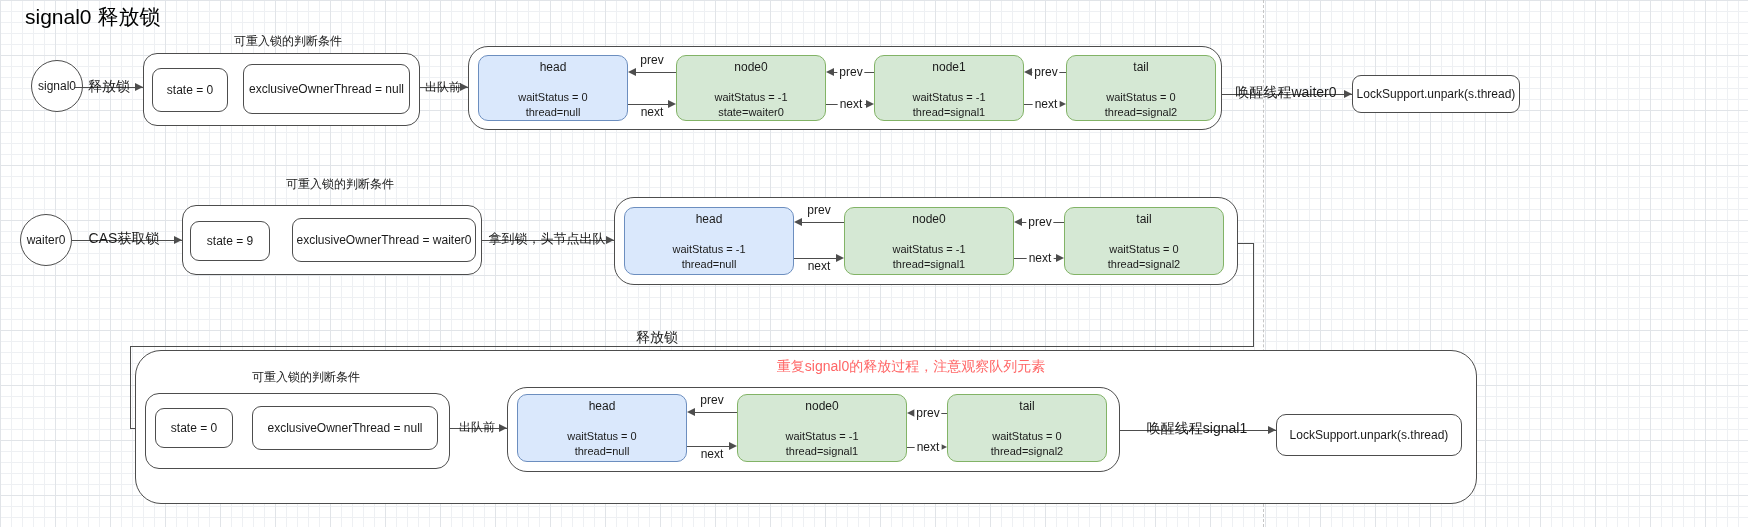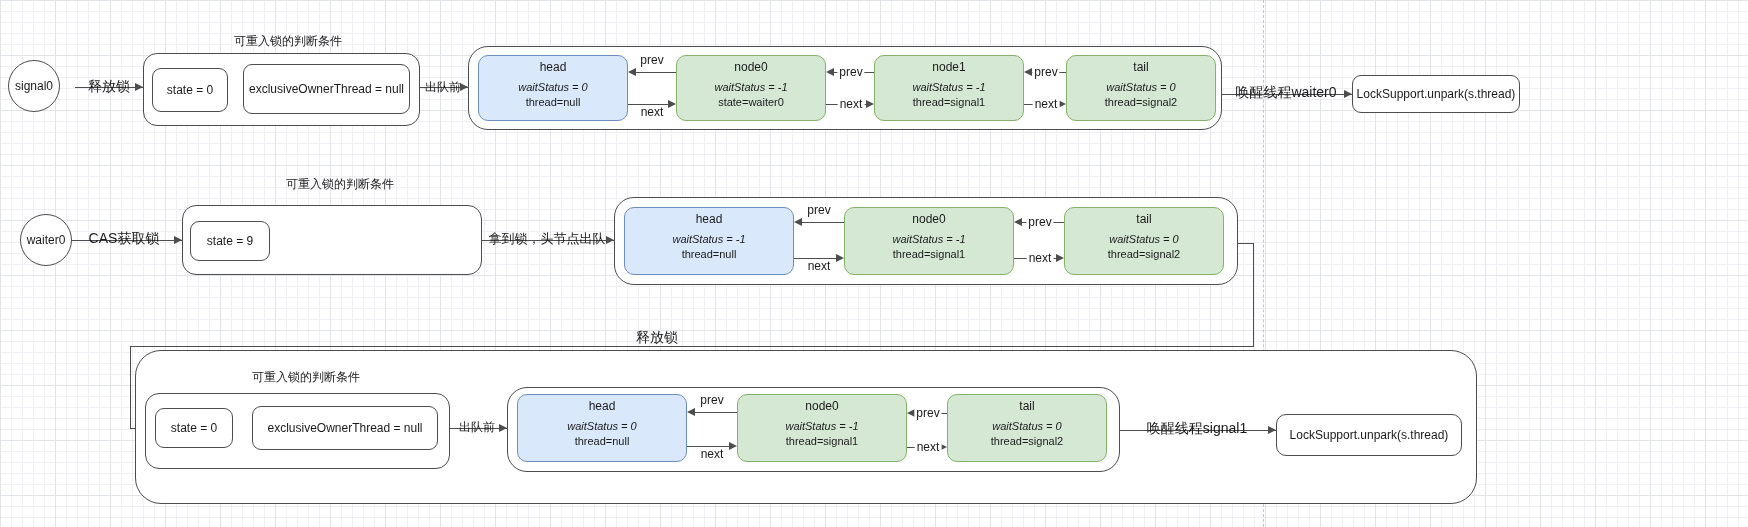--- a/index.html
+++ b/index.html
@@ -17,38 +17,39 @@
   .page-divider{position:absolute;top:0;height:527px;width:0;border-left:1.5px dashed #c6c6c6;}
   .title{position:absolute;font-size:21px;color:#000;white-space:nowrap;}
   .shape{position:absolute;box-sizing:border-box;background:#fff;border:1.3px solid #4d4d4d;}
   .circle{border-radius:50%;display:flex;align-items:center;justify-content:center;font-size:12px;}
   .rbox{display:flex;align-items:center;justify-content:center;font-size:12px;text-align:center;white-space:nowrap;}
   .node{position:absolute;box-sizing:border-box;border-radius:10px;display:flex;flex-direction:column;align-items:center;font-size:12px;}
   .node.blue{background:#dae8fc;border:1.3px solid #6c8ebf;}
   .node.green{background:#d5e8d4;border:1.3px solid #82b366;}
   .node-title{margin-top:4px;line-height:14px;}
   .node-line{font-size:11px;line-height:15px;}
-  .node-line.first{margin-top:6px;font-style:italic;}
+  .node-line.first{margin-top:16px;}
   .hline{position:absolute;height:1.4px;background:#4d4d4d;}
   .vline{position:absolute;width:1.4px;background:#4d4d4d;}
   .arr-r{position:absolute;width:0;height:0;border-top:4px solid transparent;border-bottom:4px solid transparent;border-left:8px solid #4d4d4d;}
   .arr-l{position:absolute;width:0;height:0;border-top:4px solid transparent;border-bottom:4px solid transparent;border-right:8px solid #4d4d4d;}
   .elabel{position:absolute;transform:translate(-50%,-50%);white-space:nowrap;font-size:12px;}
   .elabel.big{font-size:14px;}
   .elabel.mid{font-size:13px;}
   .elabel.bg{background:#fff;padding:0 2px;}
   .note{position:absolute;transform:translate(-50%,-50%);white-space:nowrap;font-size:14px;color:#ff6666;}
 </style>
 </head>
 <body>
 
 <div class="canvas">
   <div class="page-divider" style="left:1263px"></div>
-
-  <div class="shape circle" style="left:8px;top:60px;width:52px;height:52px">
+  <div class="title" style="left:25px;top:3px">signal0 释放锁</div>
+
+  <div class="shape circle" style="left:31px;top:60px;width:52px;height:52px">
       <span>signal0</span>
     </div>
 
   <div class="hline" style="left:75px;top:87px;width:68px"></div>
   <div class="arr-r" style="left:135px;top:83px"></div>
   <div class="elabel big" style="left:109px;top:87px">释放锁</div>
 
   <div class="elabel" style="left:288px;top:41px">可重入锁的判断条件</div>
   <div class="shape" style="left:143px;top:53px;width:277px;height:73px;border-radius:14px"></div>
   <div class="shape rbox" style="left:152px;top:68px;width:76px;height:44px;border-radius:9px">
@@ -118,20 +119,23 @@
     </div>
 
   <div class="hline" style="left:72px;top:240px;width:110px"></div>
   <div class="arr-r" style="left:174px;top:236px"></div>
   <div class="elabel big" style="left:124px;top:239px">CAS获取锁</div>
 
   <div class="elabel" style="left:340px;top:184px">可重入锁的判断条件</div>
   <div class="shape" style="left:182px;top:205px;width:300px;height:70px;border-radius:14px"></div>
   <div class="shape rbox" style="left:190px;top:221px;width:80px;height:40px;border-radius:9px">
       <span>state = 9</span>
+    </div>
+  <div class="shape rbox" style="left:292px;top:218px;width:184px;height:44px;border-radius:9px">
+      <span>exclusiveOwnerThread = waiter0</span>
     </div>
 
   <div class="hline" style="left:482px;top:240px;width:132px"></div>
   <div class="arr-r" style="left:606px;top:236px"></div>
   <div class="elabel mid" style="left:547px;top:239px">拿到锁，头节点出队</div>
 
   <div class="shape" style="left:614px;top:197px;width:624px;height:88px;border-radius:20px"></div>
 
   <div class="node blue" style="left:624px;top:207px;width:170px;height:68px">
     <div class="node-title">head</div>
@@ -165,20 +169,21 @@
 
   <div class="hline" style="left:1238px;top:243px;width:15px"></div>
   <div class="vline" style="left:1253px;top:243px;height:103px"></div>
   <div class="hline" style="left:130px;top:346px;width:1124px"></div>
   <div class="vline" style="left:130px;top:346px;height:82px"></div>
   <div class="hline" style="left:130px;top:428px;width:8px"></div>
   <div class="arr-r" style="left:138px;top:424px"></div>
   <div class="elabel big" style="left:657px;top:338px">释放锁</div>
 
   <div class="shape" style="left:135px;top:350px;width:1342px;height:154px;border-radius:26px"></div>
+  <div class="note" style="left:911px;top:367px">重复signal0的释放过程，注意观察队列元素</div>
 
   <div class="elabel" style="left:306px;top:377px">可重入锁的判断条件</div>
   <div class="shape" style="left:145px;top:393px;width:305px;height:76px;border-radius:14px"></div>
   <div class="shape rbox" style="left:155px;top:408px;width:78px;height:40px;border-radius:9px">
       <span>state = 0</span>
     </div>
   <div class="shape rbox" style="left:252px;top:406px;width:186px;height:44px;border-radius:9px">
       <span>exclusiveOwnerThread = null</span>
     </div>
 

